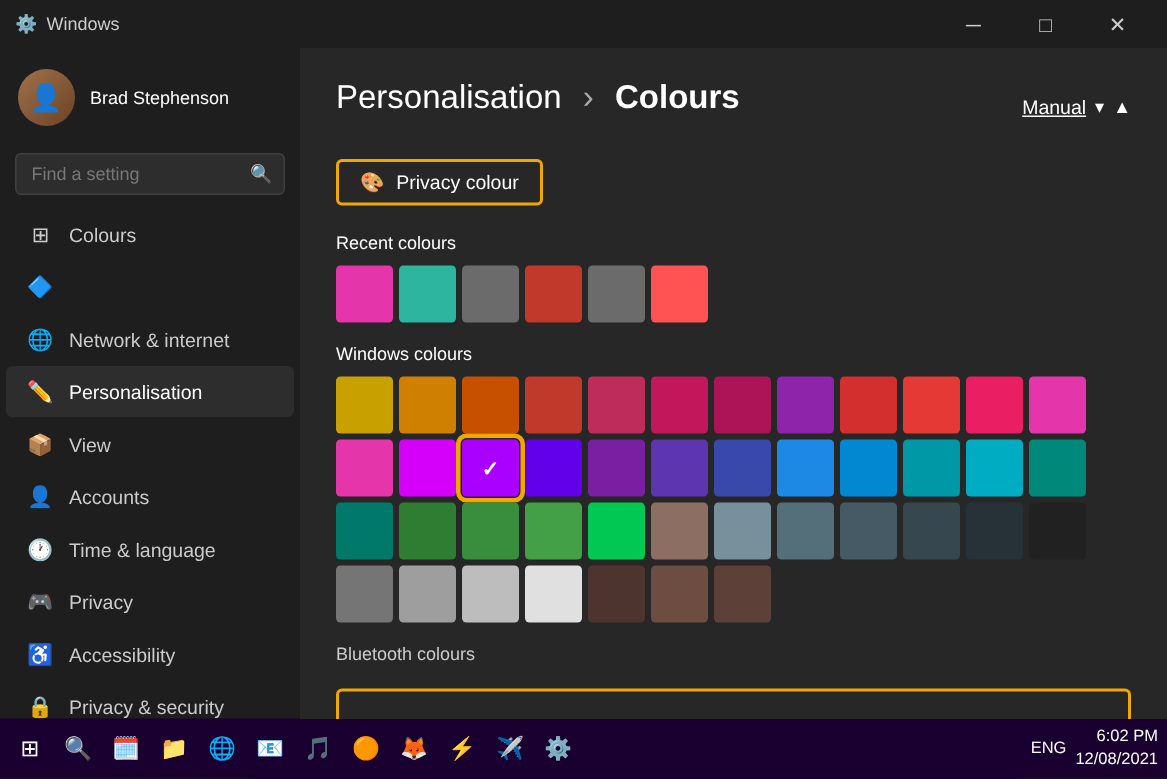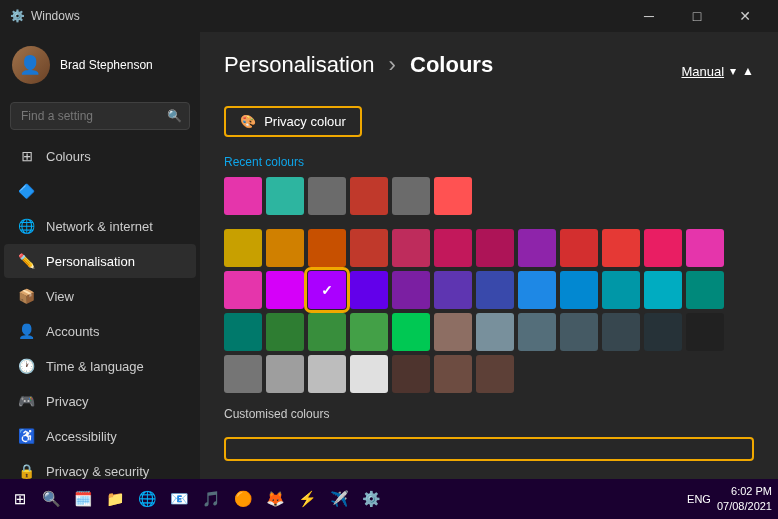--- a/index.html
+++ b/index.html
@@ -173,21 +173,21 @@
       padding: 6px 14px;
       font-size: 13px;
       color: #fff;
       margin-bottom: 18px;
       cursor: pointer;
       background: transparent;
     }
 
     .section-label {
       font-size: 12px;
-      color: #0ea5e9;
+      color: #ffffff;
       margin-bottom: 8px;
     }
 
     .color-grid {
       display: flex;
       flex-wrap: wrap;
       gap: 4px;
       margin-bottom: 14px;
     }
     .color-swatch {
@@ -398,20 +398,21 @@
     <div class="color-grid" id="recent-swatches">
         <div class="color-swatch" style="background: rgb(229, 53, 171);"></div>
         <div class="color-swatch" style="background: rgb(45, 181, 160);"></div>
         <div class="color-swatch" style="background: rgb(107, 107, 107);"></div>
         <div class="color-swatch" style="background: rgb(192, 57, 43);"></div>
         <div class="color-swatch" style="background: rgb(107, 107, 107);"></div>
         <div class="color-swatch" style="background: rgb(255, 82, 82);"></div>
       </div>
 
     
+    <div class="section-label">Windows colours</div>
     <div class="color-grid" id="windows-swatches">
         <div class="color-swatch" style="background: rgb(200, 160, 0);"></div>
         <div class="color-swatch" style="background: rgb(208, 128, 0);"></div>
         <div class="color-swatch" style="background: rgb(199, 80, 0);"></div>
         <div class="color-swatch" style="background: rgb(192, 57, 43);"></div>
         <div class="color-swatch" style="background: rgb(190, 44, 92);"></div>
         <div class="color-swatch" style="background: rgb(194, 24, 91);"></div>
         <div class="color-swatch" style="background: rgb(173, 20, 87);"></div>
         <div class="color-swatch" style="background: rgb(142, 36, 170);"></div>
         <div class="color-swatch" style="background: rgb(211, 47, 47);"></div>
@@ -446,21 +447,21 @@
         <div class="color-swatch" style="background: rgb(158, 158, 158);"></div>
         <div class="color-swatch" style="background: rgb(189, 189, 189);"></div>
         <div class="color-swatch" style="background: rgb(224, 224, 224);"></div>
         <div class="color-swatch" style="background: rgb(78, 52, 46);"></div>
         <div class="color-swatch" style="background: rgb(109, 76, 65);"></div>
         <div class="color-swatch" style="background: rgb(93, 64, 55);"></div>
       </div>
 
     
     <div class="bottom-bar">
-      <span class="customised-label">Customised colours</span>
+      <span class="customised-label">Bluetooth colours</span>
     </div>
 
     
     <div class="taskbar-setting">
       
       
     </div>
 
   </div>
 </div>
@@ -477,16 +478,16 @@
     <div class="taskbar-icon">🟠</div>
     <div class="taskbar-icon">🦊</div>
     <div class="taskbar-icon">⚡</div>
     <div class="taskbar-icon">✈️</div>
     <div class="taskbar-icon">⚙️</div>
   </div>
   <div class="taskbar-right">
     <span>ENG</span>
     <div class="time-date">
       <div>6:02 PM</div>
-      <div>07/08/2021</div>
+      <div>12/08/2021</div>
     </div>
   </div>
 </div>
 
 </body></html>

